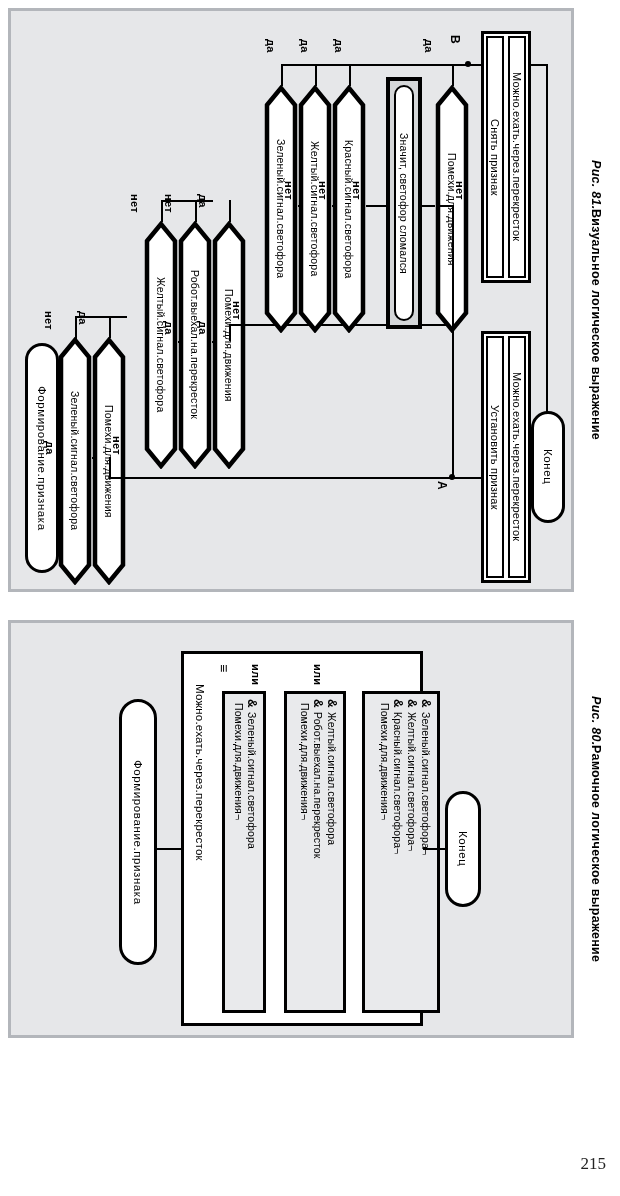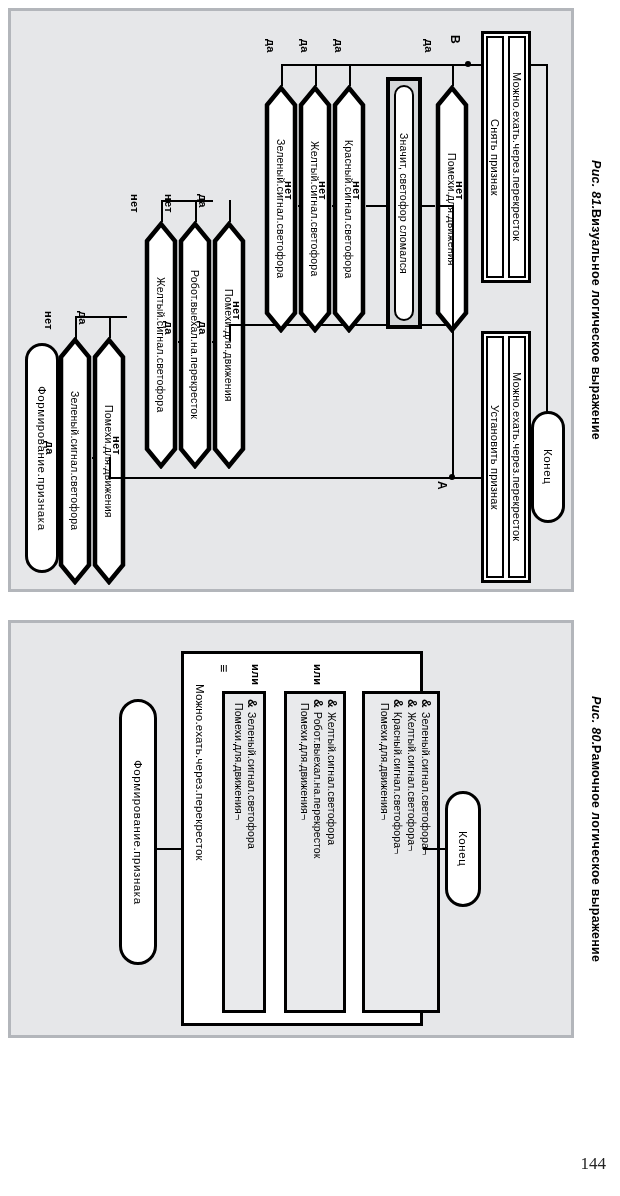--- a/index.html
+++ b/index.html
@@ -357,13 +357,13 @@
 </div>
 
 <div class="caption-strip" id="cap80">
   <div class="caption">
     <span class="fignum">Рис. 80.</span>
     <span style="width:7px;display:inline-block;"></span>
     <span class="captxt">Рамочное логическое выражение</span>
   </div>
 </div>
 
-<div id="pageno">144</div>
+<div id="pageno">215</div>
 
 </body></html>

